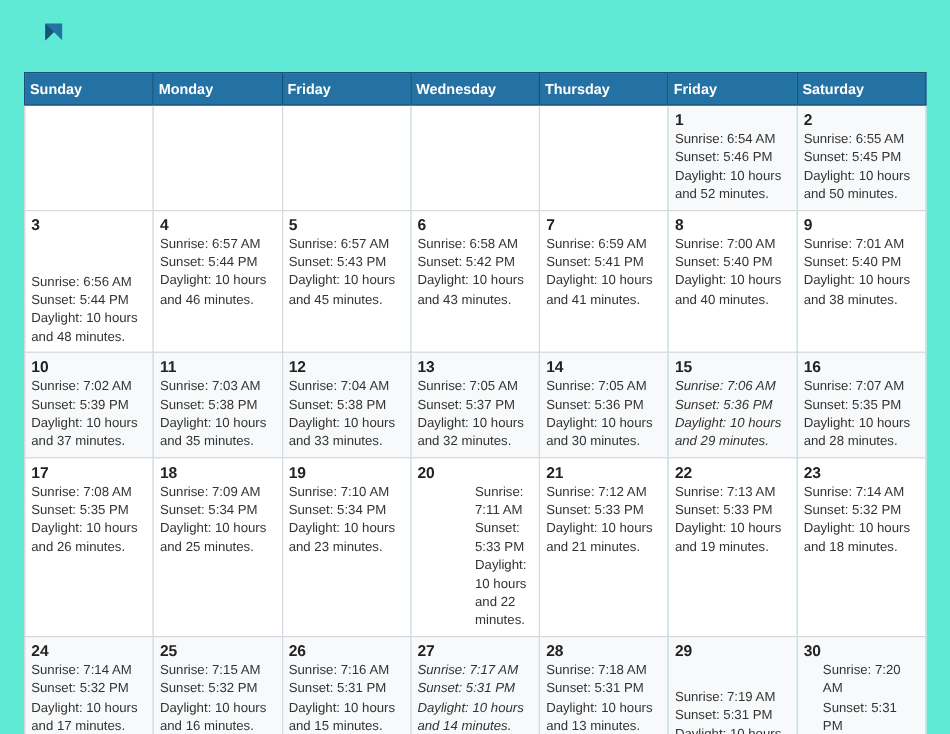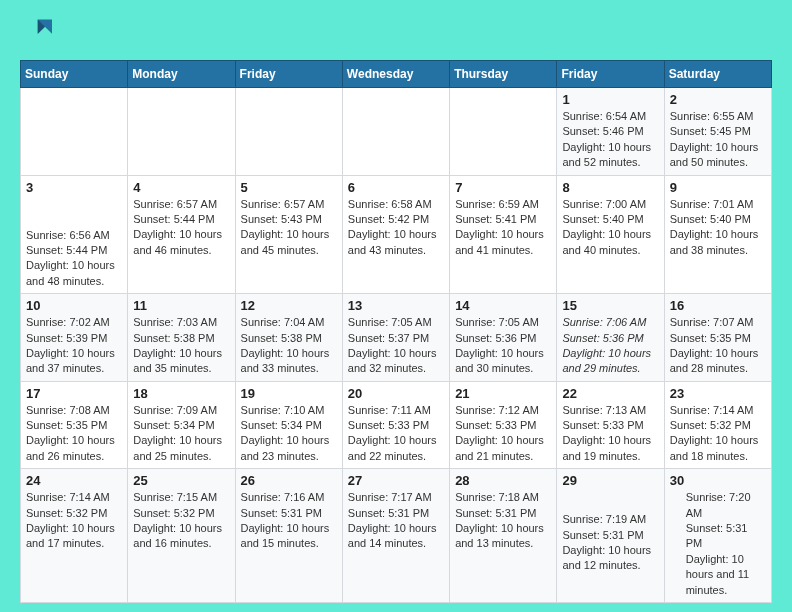--- a/index.html
+++ b/index.html
@@ -253,21 +253,21 @@
 Daylight: 10 hours and 25 minutes.</div>
           </td>
           <td>
             <span class="day-number">19</span>
             <div class="day-info" style="white-space: pre-line;">Sunrise: 7:10 AM
 Sunset: 5:34 PM
 Daylight: 10 hours and 23 minutes.</div>
           </td>
           <td>
             <span class="day-number">20</span>
-            <div class="day-info" style="white-space: pre-line;">Sunrise: 7:11 AM
+            <div class="day-info" style="white-space: pre-line; margin-left: 48px;">Sunrise: 7:11 AM
 Sunset: 5:33 PM
 Daylight: 10 hours and 22 minutes.</div>
           </td>
           <td>
             <span class="day-number">21</span>
             <div class="day-info" style="white-space: pre-line;">Sunrise: 7:12 AM
 Sunset: 5:33 PM
 Daylight: 10 hours and 21 minutes.</div>
           </td>
           <td>
@@ -297,21 +297,21 @@
 Daylight: 10 hours and 16 minutes.</div>
           </td>
           <td>
             <span class="day-number">26</span>
             <div class="day-info" style="white-space: pre-line;">Sunrise: 7:16 AM
 Sunset: 5:31 PM
 Daylight: 10 hours and 15 minutes.</div>
           </td>
           <td>
             <span class="day-number">27</span>
-            <div class="day-info" style="white-space: pre-line;">Sunrise: 7:17 AM
+            <div class="day-info" style="white-space: pre-line; font-style: italic;">Sunrise: 7:17 AM
 Sunset: 5:31 PM
 Daylight: 10 hours and 14 minutes.</div>
           </td>
           <td>
             <span class="day-number">28</span>
             <div class="day-info" style="white-space: pre-line;">Sunrise: 7:18 AM
 Sunset: 5:31 PM
 Daylight: 10 hours and 13 minutes.</div>
           </td>
           <td>

